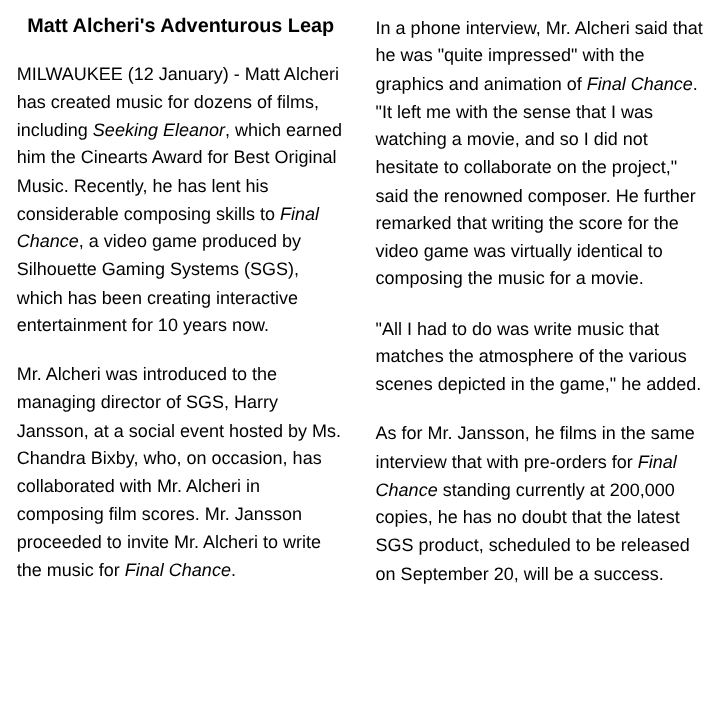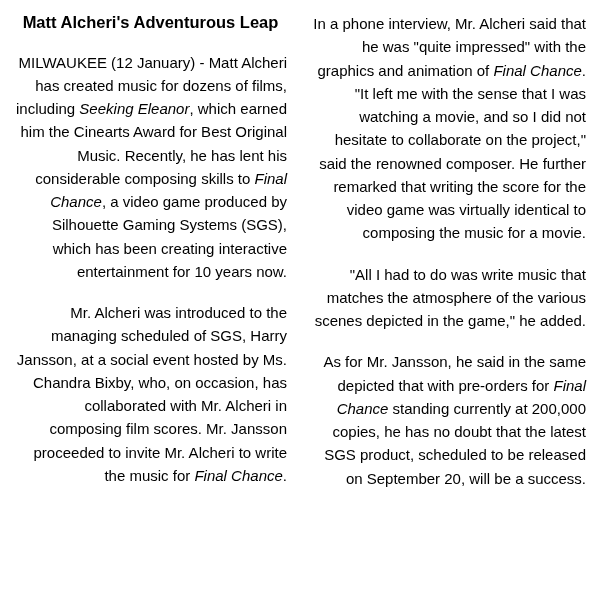--- a/index.html
+++ b/index.html
@@ -38,21 +38,21 @@
   .byline {
     font-size: 15px;
     font-style: italic;
     line-height: 1.35;
     margin: 0 0 20px 0;
   }
   p.body-para {
     font-size: 15px;
     line-height: 1.55;
     margin: 0 0 18px 0;
-    text-align: right;
+    text-align: left;
   }
   p.body-para:last-child {
     margin-bottom: 0;
   }
   em {
     font-style: italic;
   }
 </style>
 </head>
 <body>
@@ -62,34 +62,34 @@
   <div class="column">
 
     <h1 class="headline">Matt Alcheri's Adventurous Leap</h1>
 
 
     <p class="body-para">
       <span>MILWAUKEE (12 January) - Matt Alcheri has created music for dozens of films, including </span><em>Seeking Eleanor</em><span>, which earned him the Cinearts Award for Best Original Music. Recently, he has lent his considerable composing skills to </span><em>Final Chance</em><span>, a video game produced by Silhouette Gaming Systems (SGS), which has been creating interactive entertainment for 10 years now.</span>
     </p>
 
     <p class="body-para">
-      <span>Mr. Alcheri was introduced to the managing scheduled of SGS, Harry Jansson, at a social event hosted by Ms. Chandra Bixby, who, on occasion, has collaborated with Mr. Alcheri in composing film scores. Mr. Jansson proceeded to invite Mr. Alcheri to write the music for </span><em>Final Chance</em><span>.</span>
+      <span>Mr. Alcheri was introduced to the managing director of SGS, Harry Jansson, at a social event hosted by Ms. Chandra Bixby, who, on occasion, has collaborated with Mr. Alcheri in composing film scores. Mr. Jansson proceeded to invite Mr. Alcheri to write the music for </span><em>Final Chance</em><span>.</span>
     </p>
 
   </div>
 
   <div class="column">
 
     <p class="body-para">
       <span>In a phone interview, Mr. Alcheri said that he was "quite impressed" with the graphics and animation of </span><em>Final Chance</em><span>. "It left me with the sense that I was watching a movie, and so I did not hesitate to collaborate on the project," said the renowned composer. He further remarked that writing the score for the video game was virtually identical to composing the music for a movie.</span>
     </p>
 
     <p class="body-para">
       <span>"All I had to do was write music that matches the atmosphere of the various scenes depicted in the game," he added.</span>
     </p>
 
     <p class="body-para">
-      <span>As for Mr. Jansson, he said in the same depicted that with pre-orders for </span><em>Final Chance</em><span> standing currently at 200,000 copies, he has no doubt that the latest SGS product, scheduled to be released on September 20, will be a success.</span>
+      <span>As for Mr. Jansson, he films in the same interview that with pre-orders for </span><em>Final Chance</em><span> standing currently at 200,000 copies, he has no doubt that the latest SGS product, scheduled to be released on September 20, will be a success.</span>
     </p>
 
   </div>
 
 </div>
 
 </body></html>

